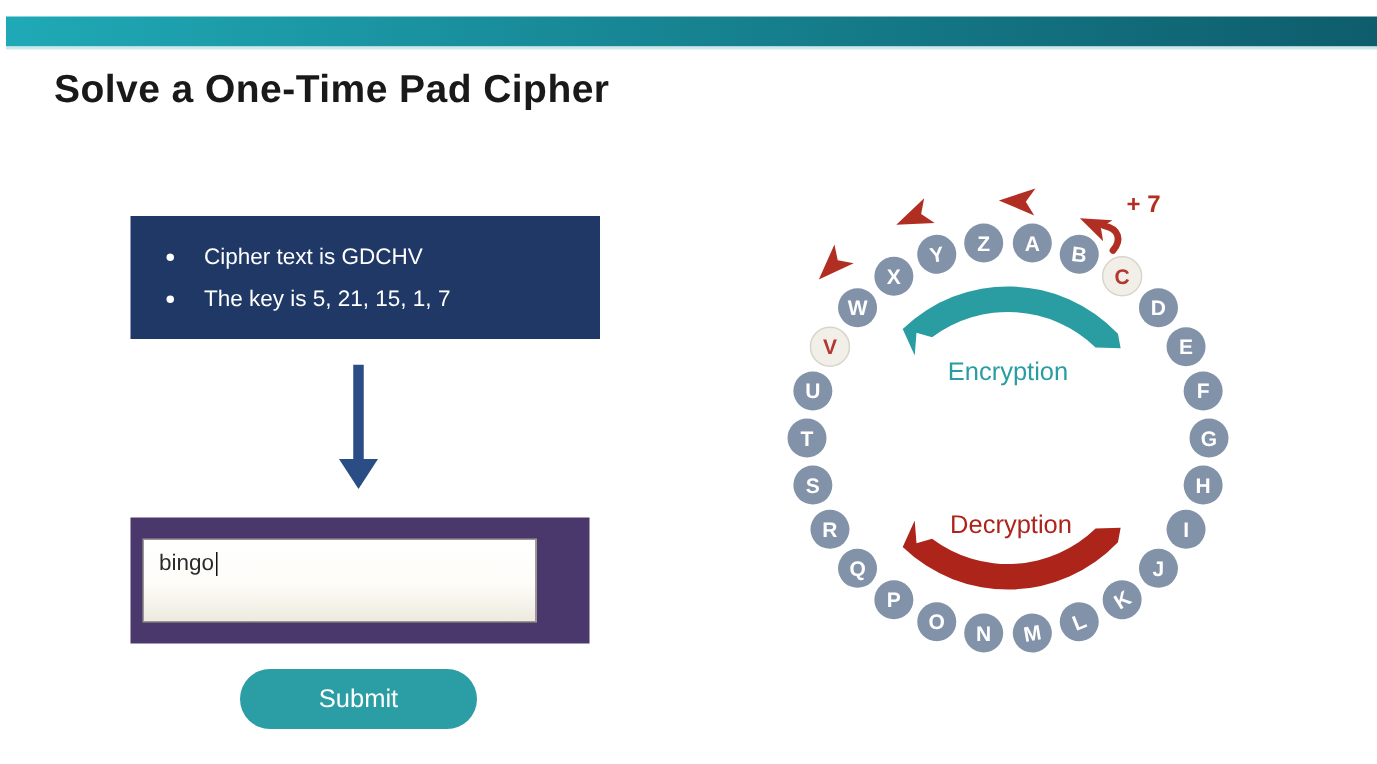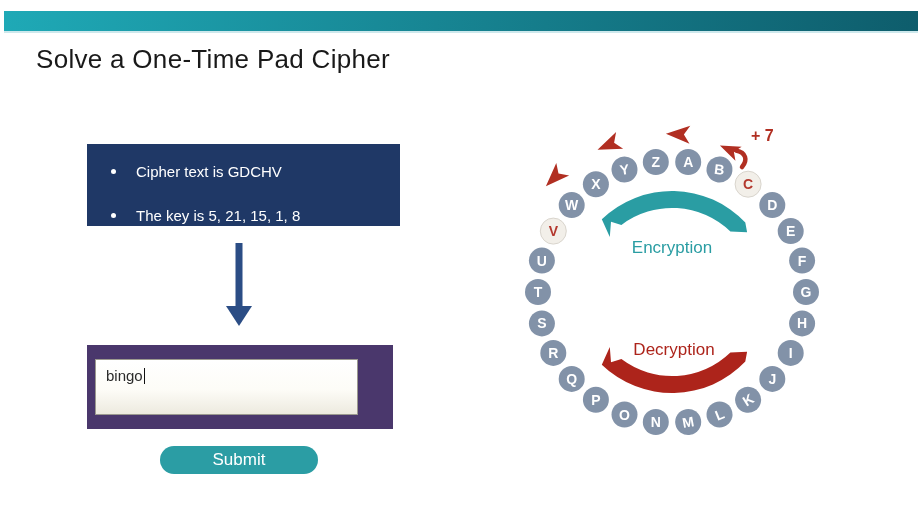--- a/index.html
+++ b/index.html
@@ -7,42 +7,42 @@
     position:relative;width:918px;height:509px;background:#ffffff;
     font-family:"Liberation Sans",sans-serif;overflow:hidden;
   }
   .topbar{
     position:absolute;left:4px;top:11px;right:0;height:20px;
     background:linear-gradient(90deg,var(--top-bar-left,#1FA9B6),var(--top-bar-right,#0E5D6C));
     border-bottom:2px solid #cde8ec;
   }
   .title{
     position:absolute;left:36px;top:44px;margin:0;
-    font-size:26px;font-weight:400;color:#191919;letter-spacing:.3px;
+    font-size:26px;font-weight:700;color:#191919;letter-spacing:.3px;
   }
   .info-box{
     position:absolute;left:87px;top:144px;width:313px;height:82px;
     background:var(--info-box,#1F3866);color:#fff;font-size:15px;
     display:flex;flex-direction:column;justify-content:center;gap:13px;
   }
-  .info-row{display:flex;align-items:center;line-height:1;margin-top:16px;}
+  .info-row{display:flex;align-items:center;line-height:1;}
   .dot{width:5px;height:5px;border-radius:50%;background:#fff;margin-left:24px;margin-right:20px;flex:none;}
   .flow-arrow{position:absolute;left:224px;top:243px;width:30px;height:85px;fill:var(--flow-arrow,#2B4D85);}
   .answer-frame{
     position:absolute;left:87px;top:345px;width:306px;height:84px;
     background:var(--answer-frame,#4A376C);
   }
   .answer-field{
     position:absolute;left:8px;top:14px;width:263px;height:56px;box-sizing:border-box;
     background:linear-gradient(180deg,#ffffff 0%,#fdfcf7 55%,#edeadf 100%);
     border:1px solid #9b998f;padding:7px 10px;font-size:15px;color:#2b2b2b;cursor:text;
   }
   .caret{display:inline-block;width:1px;height:16px;background:#111;vertical-align:text-bottom;margin-left:1px;}
   .submit{
-    position:absolute;left:160px;top:446px;width:158px;height:28px;
+    position:absolute;left:160px;top:446px;width:158px;height:40px;
     border:none;border-radius:20px;background:var(--submit,#2B9DA4);
     color:#fff;font-size:17px;font-family:inherit;cursor:pointer;
   }
   .wheel{position:absolute;inset:0;pointer-events:none;}
   .wheel text{font-family:"Liberation Sans",sans-serif;}
   .enc-ribbon{fill:var(--encryption,#2A9DA3);}
   .dec-ribbon{fill:var(--decryption,#AD241B);}
   .chev{fill:var(--shift-red,#B12F22);}
   .hook-stroke{fill:none;stroke:var(--shift-red,#B12F22);stroke-width:4.5px;stroke-linecap:round;}
   .enc-label{fill:var(--encryption,#2A9DA3);font-size:17px;text-anchor:middle;}
@@ -62,21 +62,21 @@
 
   <h1 class="title">Solve a One-Time Pad Cipher</h1>
 
   <div class="info-box">
     <div class="info-row">
       <span class="dot"></span>
       <span>Cipher text is GDCHV</span>
     </div>
     <div class="info-row">
       <span class="dot"></span>
-      <span>The key is 5, 21, 15, 1, 8</span>
+      <span>The key is 5, 21, 15, 1, 7</span>
     </div>
   </div>
 
   <svg class="flow-arrow" viewBox="0 0 30 85" aria-hidden="true">
     <rect x="11.5" y="0" width="7" height="64"></rect>
     <polygon points="2,63 28,63 15,83"></polygon>
   </svg>
 
   <div class="answer-frame">
     <div class="answer-field">

